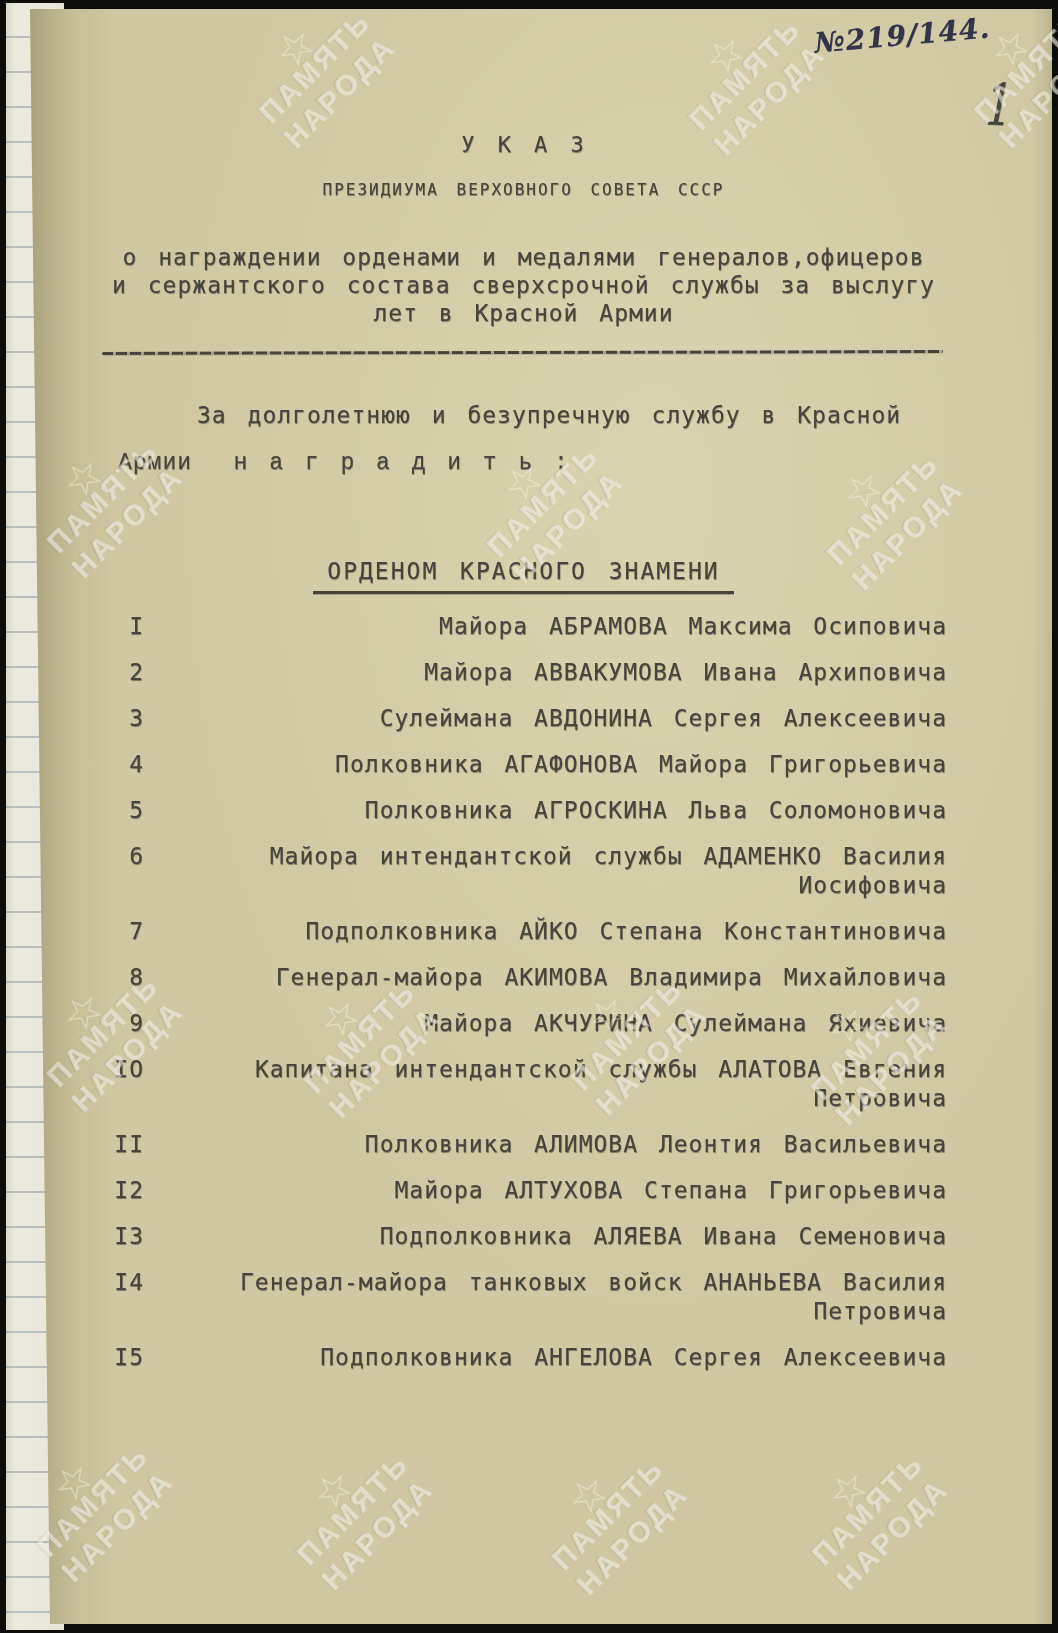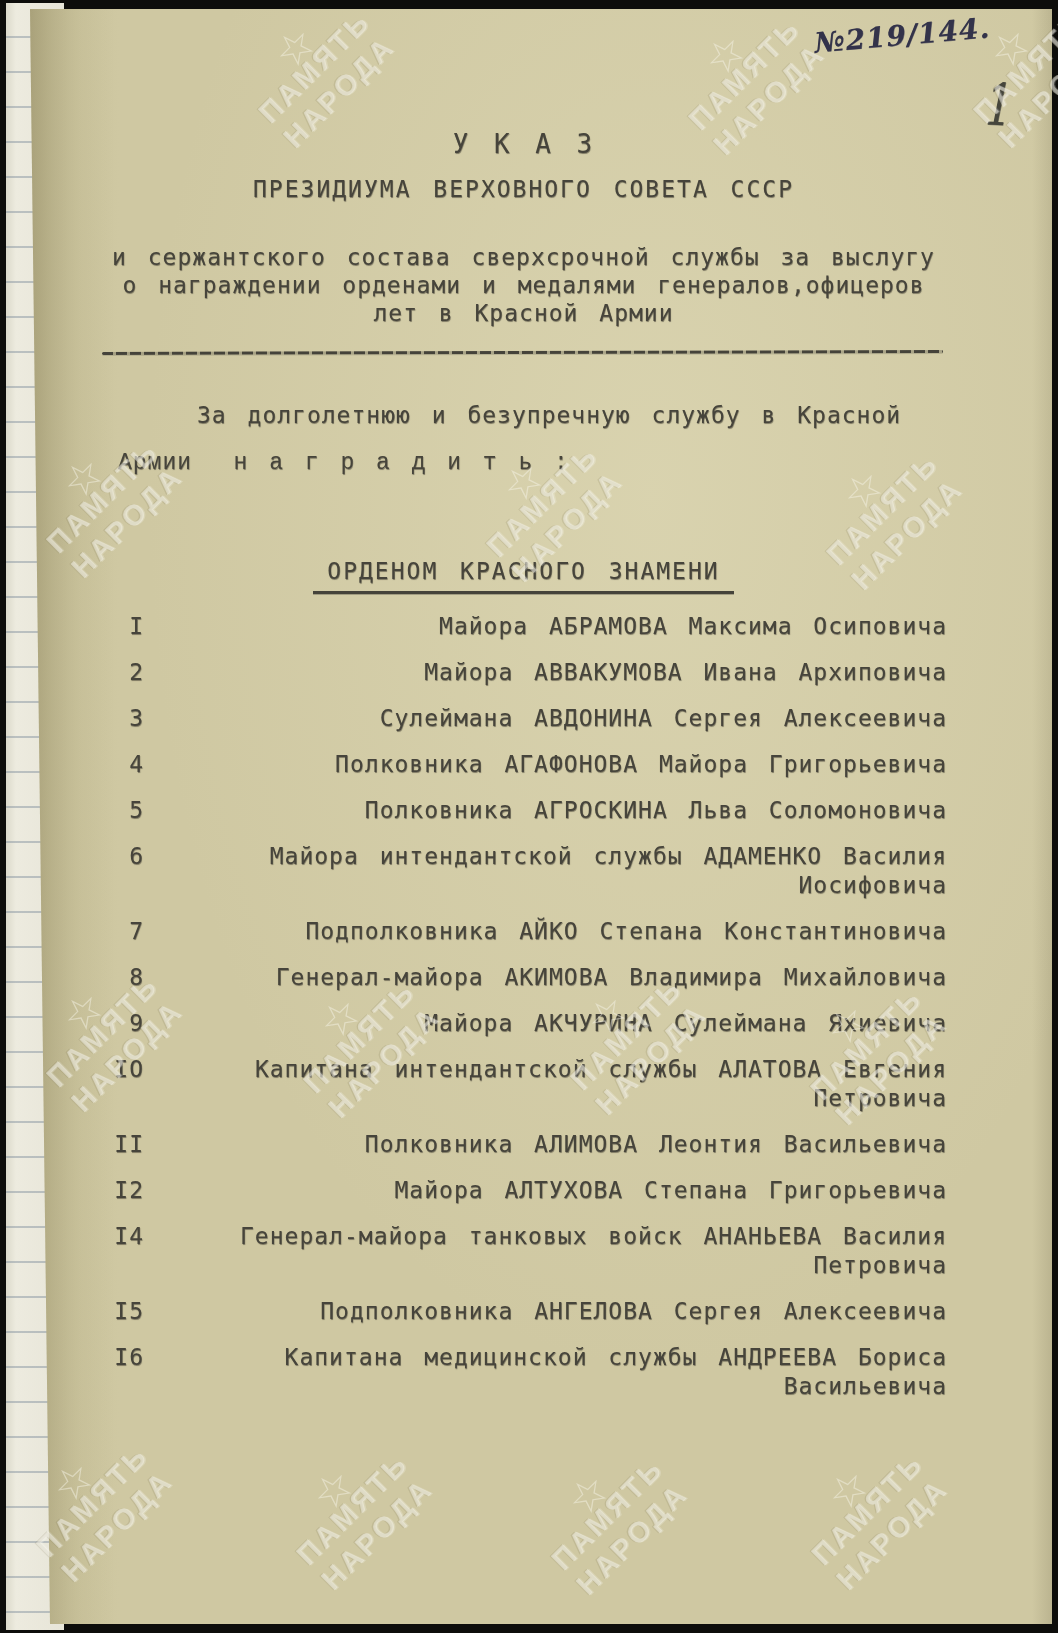--- a/index.html
+++ b/index.html
@@ -39,22 +39,22 @@
   .content{
     position:absolute;left:100px;right:105px;top:0;bottom:0;
     color:#46443b;
     font-size:23px;line-height:29px;
     letter-spacing:1px;word-spacing:6px;
     text-shadow:0.5px 0.6px 0.7px rgba(64,61,50,0.55);
   }
   .abs{position:absolute;left:0;right:0;}
   .center{text-align:center;}
   .pre{white-space:pre;}
-  .decree-title{top:121px;font-size:26px;letter-spacing:2px;}
-  .decree-subtitle{top:166px;font-size:23px;letter-spacing:2px;}
+  .decree-title{top:121px;font-size:22px;letter-spacing:2px;}
+  .decree-subtitle{top:166px;font-size:16px;letter-spacing:2px;}
   .decree-subject{top:234px;line-height:28px;}
   .rule{
     top:342px;left:2px;right:4px;height:3px;
     background:repeating-linear-gradient(90deg,
       #45433a 0 11px, rgba(69,67,58,0.30) 11px 14px);
     border-radius:2px;
     transform:rotate(-0.12deg);
     box-shadow:0 1px 0 rgba(69,67,58,0.18);
   }
   .intro-1{top:392px;left:97px;right:0;}
@@ -118,22 +118,22 @@
 
   <div class="page-number">1</div>
 
   <div class="content">
 
     <div class="abs center decree-title">У К А З</div>
 
     <div class="abs center decree-subtitle">ПРЕЗИДИУМА ВЕРХОВНОГО СОВЕТА СССР</div>
 
     <div class="abs center decree-subject">
+      <div>о награждении орденами и медалями генералов,офицеров</div>
       <div>и сержантского состава сверхсрочной службы за выслугу</div>
-      <div>о награждении орденами и медалями генералов,офицеров</div>
       <div>лет в Красной Армии</div>
     </div>
 
     <div class="abs rule"></div>
 
     <div class="abs intro-1">За долголетнюю и безупречную службу в Красной</div>
     <div class="abs intro-2 pre">Армии  н а г р а д и т ь :</div>
 
     <div class="abs center heading-wrap">
       <span class="section-heading">ОРДЕНОМ КРАСНОГО ЗНАМЕНИ</span>
@@ -184,33 +184,32 @@
         </div>
       <div class="award">
           <span class="award-num">II</span>
           <span class="award-text">Полковника АЛИМОВА Леонтия Васильевича</span>
         </div>
       <div class="award">
           <span class="award-num">I2</span>
           <span class="award-text">Майора АЛТУХОВА Степана Григорьевича</span>
         </div>
       <div class="award">
+          <span class="award-num">I3</span>
+          <span class="award-text">Подполковника АЛЯЕВА Ивана Семеновича</span>
+        </div>
+      <div class="award">
           <span class="award-num">I4</span>
           <span class="award-text">Генерал-майора танковых войск АНАНЬЕВА Василия
 Петровича</span>
         </div>
       <div class="award">
           <span class="award-num">I5</span>
           <span class="award-text">Подполковника АНГЕЛОВА Сергея Алексеевича</span>
         </div>
-      <div class="award">
-          <span class="award-num">I6</span>
-          <span class="award-text">Капитана медицинской службы АНДРЕЕВА Бориса
-Васильевича</span>
-        </div>
     </div>
 
   </div>
 </div>
 
 <div class="wm-layer">
     <div class="wm" style="left: 240px; top: 8px;">
       <span class="wm-star">☆</span>
       <div class="wm-text">ПАМЯТЬ
 НАРОДА</div>

